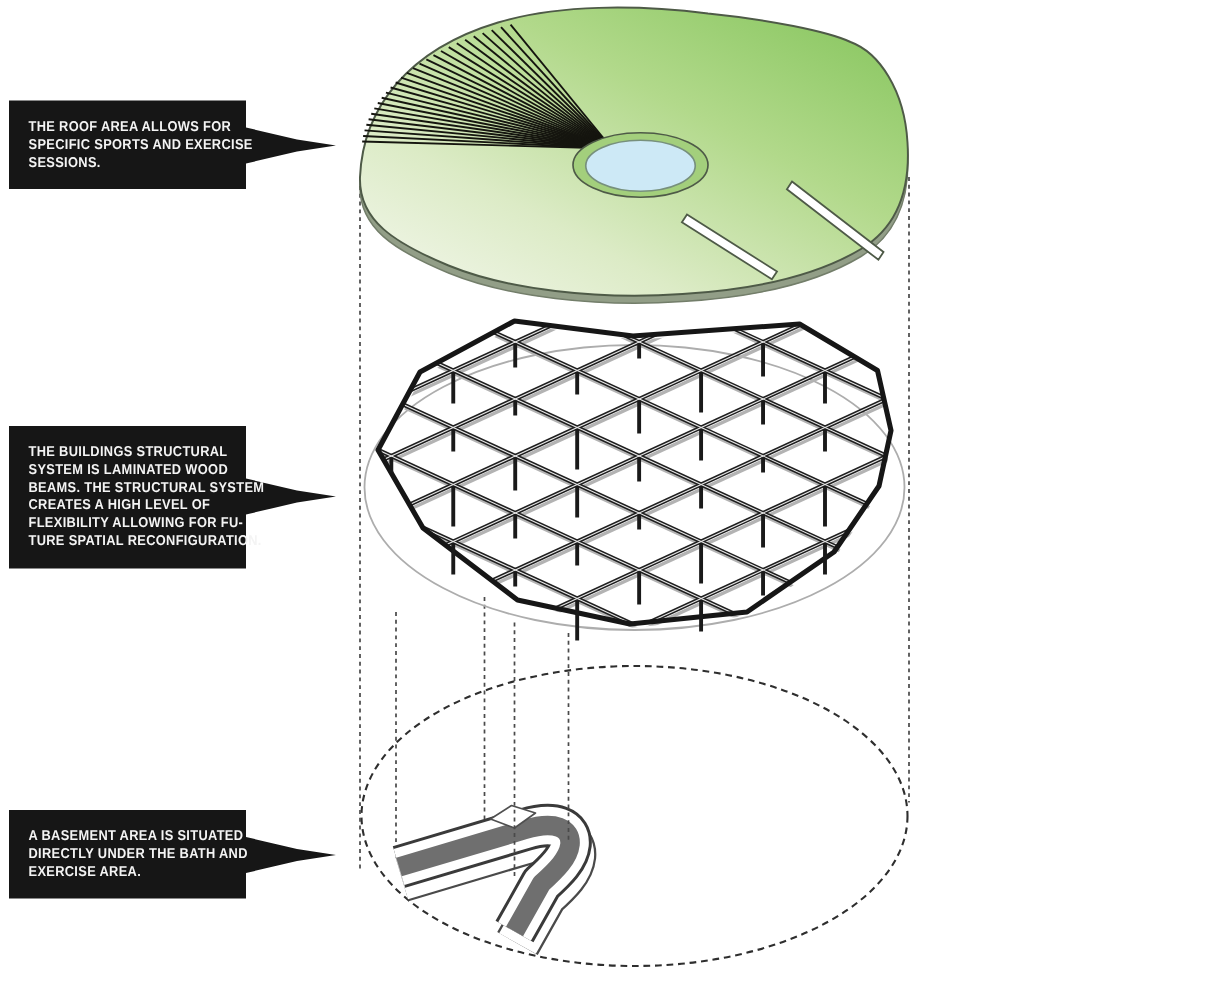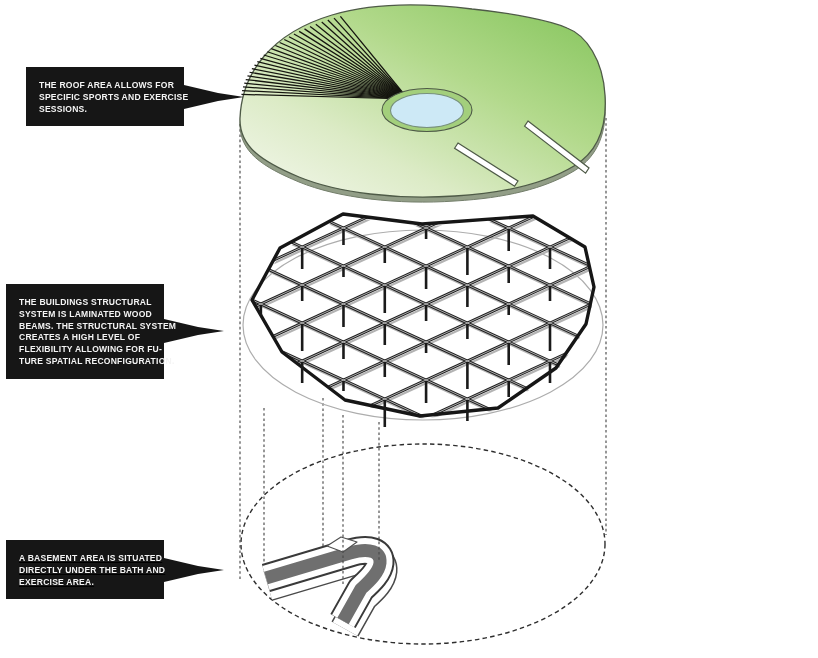--- a/index.html
+++ b/index.html
@@ -186,21 +186,21 @@
           <line x1="408" y1="99" x2="242.08840693297276" y2="90.62595116788776" stroke="#15150f" stroke-width="1.25"></line>
           <line x1="408" y1="99" x2="241.443342852712" y2="94.37313499430807" stroke="#15150f" stroke-width="1.25"></line>
         </g>
     <ellipse cx="427" cy="110" rx="45" ry="21.5" fill="#a3cf7c" stroke="#4e5a47" stroke-width="1.1"></ellipse>
     <ellipse cx="427" cy="110.5" rx="36.5" ry="17" fill="#cde9f6" stroke="#77907c" stroke-width="1.1"></ellipse>
     <polygon points="458,143 518,181 514.6,186.2 454.6,148.2" fill="#ffffff" stroke="#4e5a47" stroke-width="1.2"></polygon>
     <polygon points="528,121 589,168 585.6,173.2 524.6,126.2" fill="#ffffff" stroke="#4e5a47" stroke-width="1.2"></polygon>
   </g>
 </svg>
 
-<div class="callout" style="left:6px;top:67px;margin-left:20px;">
+<div class="callout" style="left:6px;top:67px;">
   <div class="box">
     <div class="tline">THE ROOF AREA ALLOWS FOR</div>
     <div class="tline">SPECIFIC SPORTS AND EXERCISE</div>
     <div class="tline">SESSIONS.</div>
   </div>
   <svg class="spike" width="62" height="30">
     <polygon points="0,3 34,11 60,15 34,19 0,27" fill="#161616"></polygon>
   </svg>
 </div>
 
@@ -211,21 +211,21 @@
     <div class="tline">BEAMS. THE STRUCTURAL SYSTEM</div>
     <div class="tline">CREATES A HIGH LEVEL OF</div>
     <div class="tline">FLEXIBILITY ALLOWING FOR FU-</div>
     <div class="tline">TURE SPATIAL RECONFIGURATION.</div>
   </div>
   <svg class="spike" width="62" height="30">
     <polygon points="0,3 34,11 60,15 34,19 0,27" fill="#161616"></polygon>
   </svg>
 </div>
 
-<div class="callout" style="left:6px;top:540px;text-decoration:underline;">
+<div class="callout" style="left:6px;top:540px;">
   <div class="box">
     <div class="tline">A BASEMENT AREA IS SITUATED</div>
     <div class="tline">DIRECTLY UNDER THE BATH AND</div>
     <div class="tline">EXERCISE AREA.</div>
   </div>
   <svg class="spike" width="62" height="30">
     <polygon points="0,3 34,11 60,15 34,19 0,27" fill="#161616"></polygon>
   </svg>
 </div>
 

